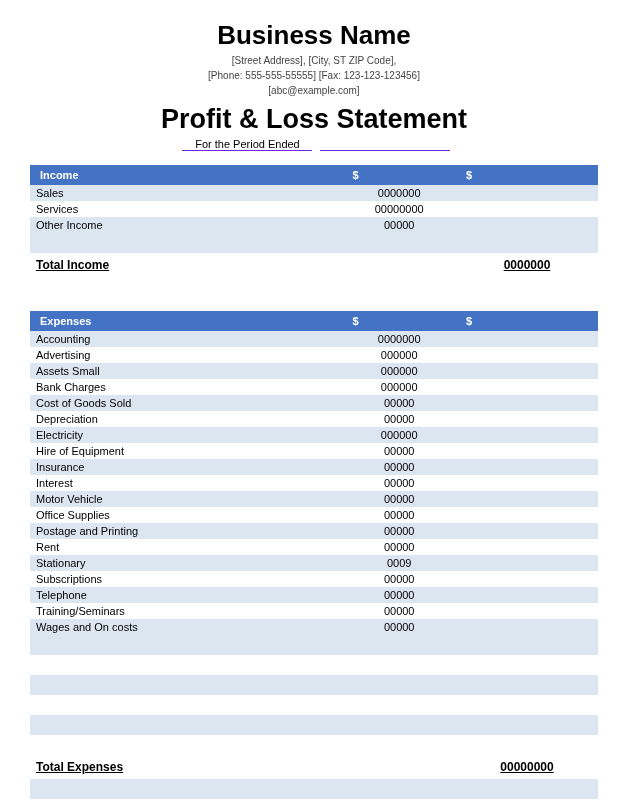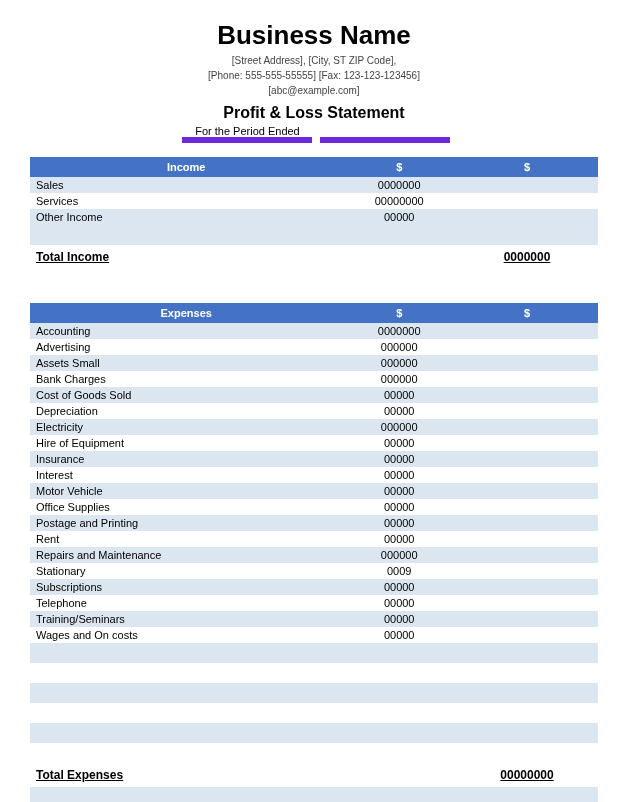--- a/index.html
+++ b/index.html
@@ -21,48 +21,48 @@
       font-weight: bold;
       color: #000;
       margin-bottom: 2px;
     }
     .address-line {
       font-size: 10px;
       color: #444;
       line-height: 1.5;
     }
     .report-title {
-      font-size: 16px;
+      font-size: 27px;
       font-weight: bold;
       color: #000;
       margin-top: 6px;
     }
     .period-line {
       font-size: 11px;
       margin-top: 3px;
       color: #000;
     }
     .period-line span {
-      border-bottom: 6px solid #6d28d9;
+      border-bottom: 1px solid #6d28d9;
       display: inline-block;
       min-width: 130px;
       margin-left: 4px;
     }
 
     table {
       width: 100%;
       border-collapse: collapse;
       margin-top: 14px;
     }
     .section-header td {
       background-color: #4472c4;
       color: #fff;
       font-weight: bold;
-      text-align: center;
-      padding: 4px 20px;
+      text-align: left;
+      padding: 4px 10px;
       font-size: 11px;
     }
     .data-row td {
       padding: 2px 6px;
       font-size: 11px;
       border-bottom: none;
     }
     .data-row:nth-child(even) td {
       background-color: #dce6f1;
     }
@@ -228,25 +228,20 @@
     <td class="col-label">Postage and Printing</td>
     <td class="col-sub amount">00000</td>
     <td class="col-total"></td>
   </tr>
   <tr class="data-row">
     <td class="col-label">Rent</td>
     <td class="col-sub amount">00000</td>
     <td class="col-total"></td>
   </tr>
   <tr class="data-row">
-    <td class="col-label">Repairs and Maintenance</td>
-    <td class="col-sub amount">000000</td>
-    <td class="col-total"></td>
-  </tr>
-  <tr class="data-row">
     <td class="col-label">Stationary</td>
     <td class="col-sub amount">0009</td>
     <td class="col-total"></td>
   </tr>
   <tr class="data-row">
     <td class="col-label">Subscriptions</td>
     <td class="col-sub amount">00000</td>
     <td class="col-total"></td>
   </tr>
   <tr class="data-row">

